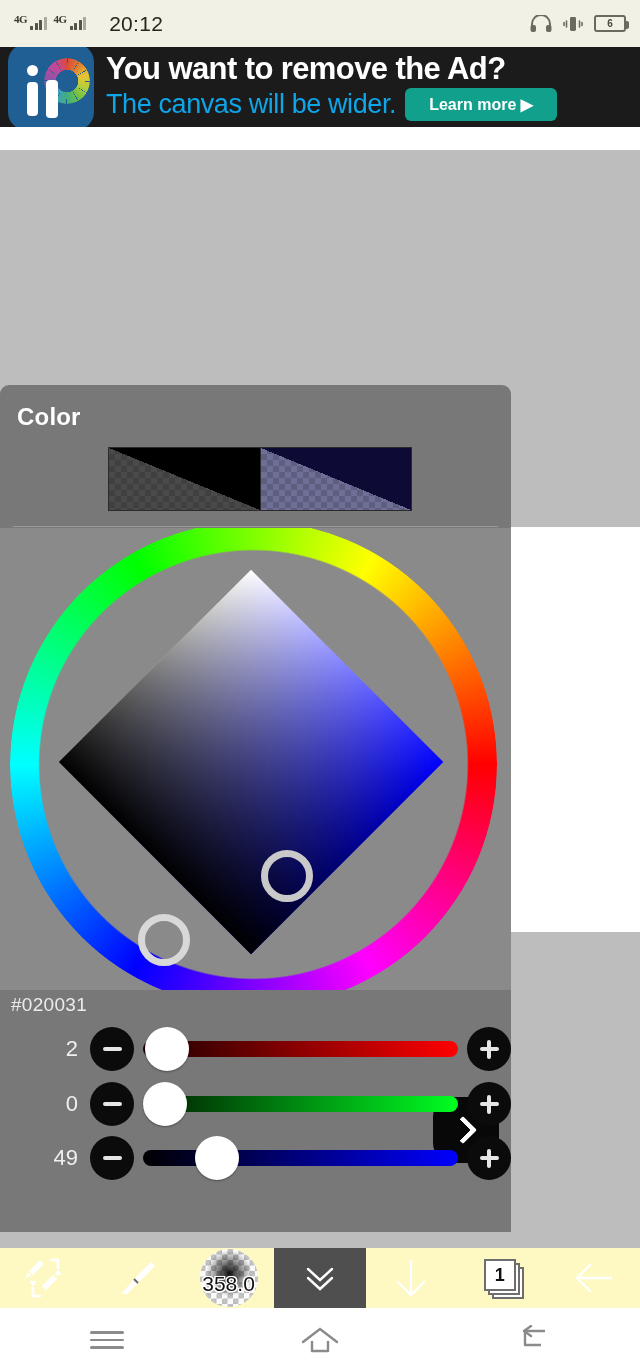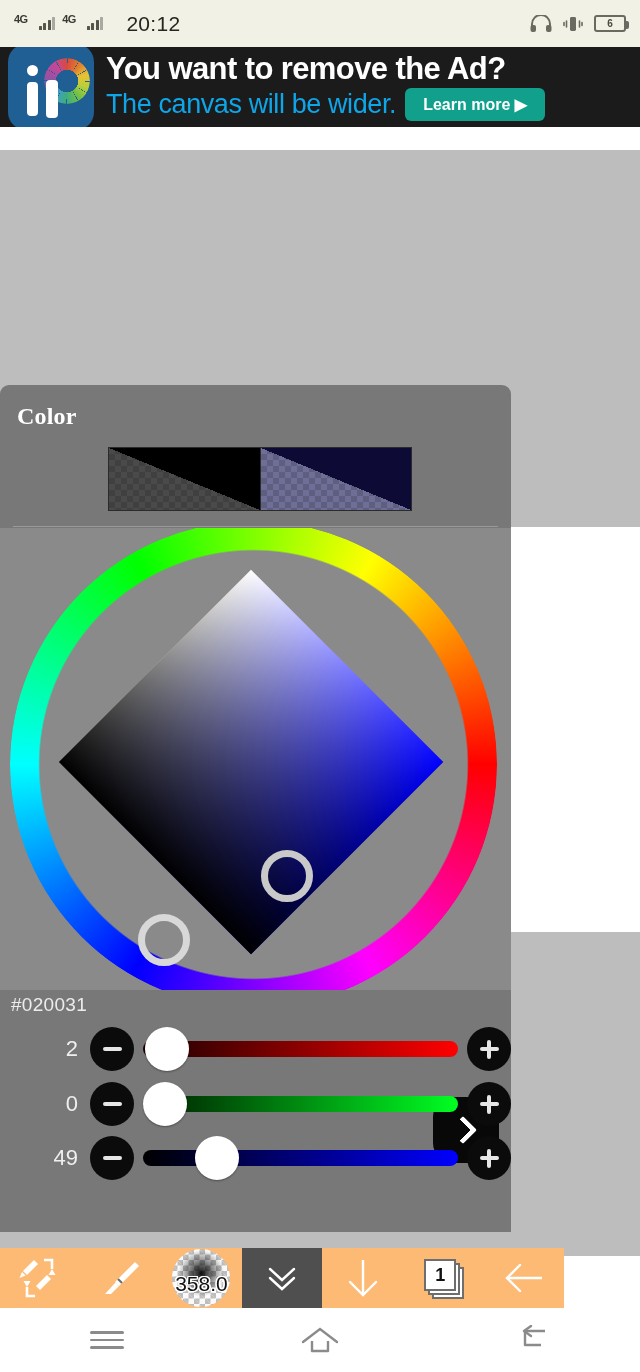--- a/index.html
+++ b/index.html
@@ -11,21 +11,21 @@
     overflow:hidden;
   }
 
   
   #status-bar{
     position:absolute; left:0; top:0; width:640px; height:47px;
     background:#f2f1e6;
     display:flex; align-items:center; padding:0 14px;
   }
   .sb-left{ display:flex; align-items:center; gap:7px; }
-  .signal{ display:flex; align-items:flex-end; gap:11px; }
+  .signal{ display:flex; align-items:flex-end; gap:3px;font-family:Liberation Serif, serif; }
   .sig-label{ font-size:11px; color:#3a3a33; font-weight:bold; line-height:1;
               position:relative; top:-5px; letter-spacing:-.5px;}
   .bars{ display:flex; align-items:flex-end; gap:1.5px; height:13px;}
   .bars i{ display:block; width:3px; background:#55554c; border-radius:.5px;}
   .bars i:nth-child(1){height:4px;} .bars i:nth-child(2){height:7px;}
   .bars i:nth-child(3){height:10px;} .bars i:nth-child(4){height:13px;background:#a9a99f;}
   .sb-time{ font-size:21px; color:#26261f; margin-left:16px; letter-spacing:.3px; }
   .sb-right{ margin-left:auto; display:flex; align-items:center; gap:11px; }
   .battery{ width:32px; height:17px; border:2px solid #6a6a60; border-radius:3px;
             position:relative; display:flex; align-items:center; justify-content:center;}
@@ -55,36 +55,36 @@
     mask:radial-gradient(circle, transparent 0 34%, #000 35%);}
   .logo-wheel:before{content:"";position:absolute;inset:0;border-radius:50%;
     background:repeating-conic-gradient(#1f5f93 0 1.6deg, transparent 1.6deg 30deg);}
   #ad-text{ flex:1 1 auto; padding-left:12px; }
   .ad-line1{ color:#fff; font-size:31px; font-weight:bold; line-height:1.06;
              letter-spacing:-.6px; white-space:nowrap;}
   .ad-line2{ display:flex; align-items:center; gap:9px; margin-top:2px;}
   .ad-line2 .t{ color:#0ea5e9; font-size:27px; line-height:1.06; letter-spacing:-.4px;
                 white-space:nowrap;}
   #ad-cta{ background:#10a08b; color:#fff; font-size:16px; font-weight:bold;
-           border-radius:6px; padding:7px 18px; white-space:nowrap; border:none;}
+           border-radius:6px; padding:7px 24px; white-space:nowrap; border:none;}
 
   
   #app-area{ position:absolute; left:0; top:150px; width:640px; height:1106px;
              background:#bdbdbd; }
   #canvas-sheet{ position:absolute; left:0; top:377px; width:640px; height:405px;
                  background:#ffffff; }
 
   
   #color-panel{
     position:absolute; left:0; top:235px; width:511px; height:847px;
     background:#787878; border-radius:9px 9px 0 0;
   }
   #panel-header{ position:relative; height:143px; }
   #panel-title{ position:absolute; left:17px; top:18px; color:#fff;
-                font-size:24px; font-weight:bold; letter-spacing:.2px;font-family:Liberation Serif, serif;}
+                font-size:24px; font-weight:bold; letter-spacing:.2px;}
   .swatches{ position:absolute; left:108px; top:62px; display:flex;
              border:1px solid #2b2b2b; }
   .swatch{ width:151px; height:62px; position:relative; overflow:hidden;}
   .swatch + .swatch{ border-left:1px solid #2b2b2b; }
   .checker{ position:absolute; inset:0;
     background-image:
       linear-gradient(45deg,rgba(0,0,0,.14) 25%,transparent 25%,transparent 75%,rgba(0,0,0,.14) 75%),
       linear-gradient(45deg,rgba(0,0,0,.14) 25%,transparent 25%,transparent 75%,rgba(0,0,0,.14) 75%);
     background-size:12px 12px; background-position:0 0,6px 6px;
     background-color:#4a4a4a;}
@@ -150,22 +150,22 @@
       linear-gradient(45deg,#b6b6b6 25%,transparent 25%,transparent 75%,#b6b6b6 75%);
     background-size:100% 100%, 10px 10px, 10px 10px;
     background-position:0 0, 0 0, 5px 5px;
     background-color:#f2f2f2;}
   .knob{ position:absolute; top:0; width:44px; height:44px; border-radius:50%;
          background:#fff; box-shadow:0 1px 2px rgba(0,0,0,.35);}
   #row-a .sep{ position:absolute; left:13px; top:-9px; width:485px; height:1px;
                background:#9e9e9e;}
 
   
-  #toolbar{ position:absolute; left:0; top:1248px; width:564px; height:60px;
-            background:#fdba74; display:flex; align-items:center;}
+  #toolbar{ position:absolute; left:0; top:1248px; width:640px; height:60px;
+            background:#fef9c3; display:flex; align-items:center;}
   .tool{ flex:1 1 0; height:60px; display:flex; align-items:center; justify-content:center;
          position:relative;}
   #tool-collapse{ background:#4f4f4f; }
   .wht{ stroke:#fff; fill:none; stroke-width:2.4; }
 
   #brush-size{ width:58px; height:58px; border-radius:50%;
     background-image:
       radial-gradient(circle at 50% 42%, rgba(0,0,0,.92) 0%, rgba(0,0,0,.55) 22%, rgba(0,0,0,0) 52%),
       linear-gradient(45deg,#bdbdbd 25%,transparent 25%,transparent 75%,#bdbdbd 75%),
       linear-gradient(45deg,#bdbdbd 25%,transparent 25%,transparent 75%,#bdbdbd 75%);

